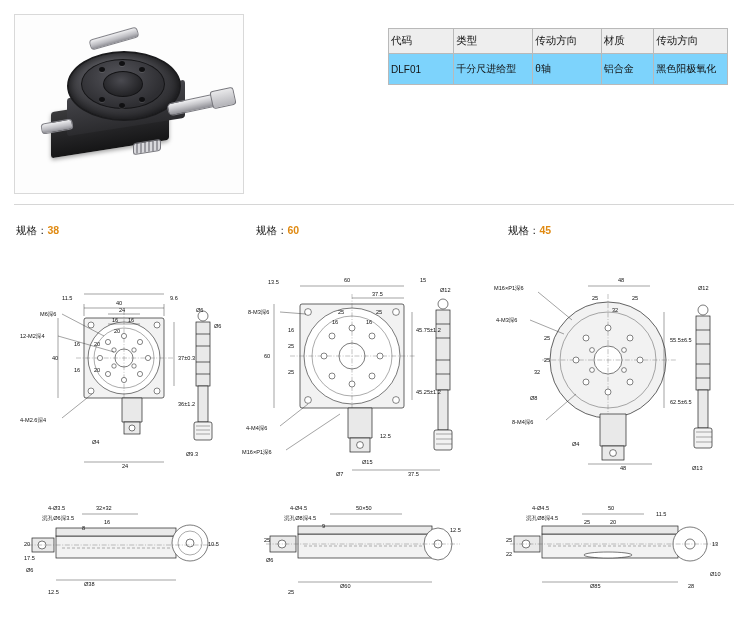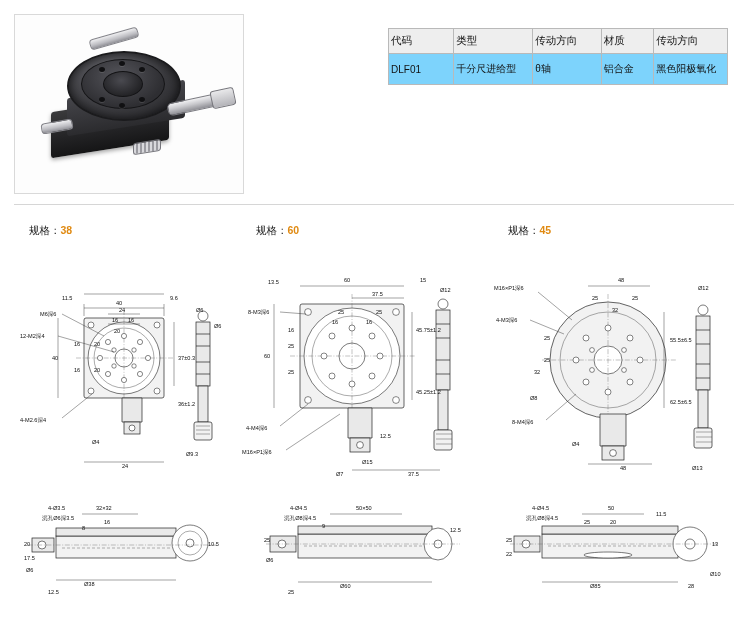--- a/index.html
+++ b/index.html
@@ -157,21 +157,21 @@
         <td>千分尺进给型</td>
         <td>θ轴</td>
         <td>铝合金</td>
         <td>黑色阳极氧化</td>
       </tr>
     </tbody>
   </table>
 
   <div class="hr-main"></div>
 
-  <div class="grp-label" style="left:29px;top:224px;">
+  <div class="grp-label" style="left:16px;top:224px;">
     <span>规格：</span><b>38</b>
   </div>
   <div class="grp-label" style="left:256px;top:224px;">
     <span>规格：</span><b>60</b>
   </div>
   <div class="grp-label" style="left:508px;top:224px;">
     <span>规格：</span><b>45</b>
   </div>
 
   <div class="draw" style="left:18px;top:276px;">

